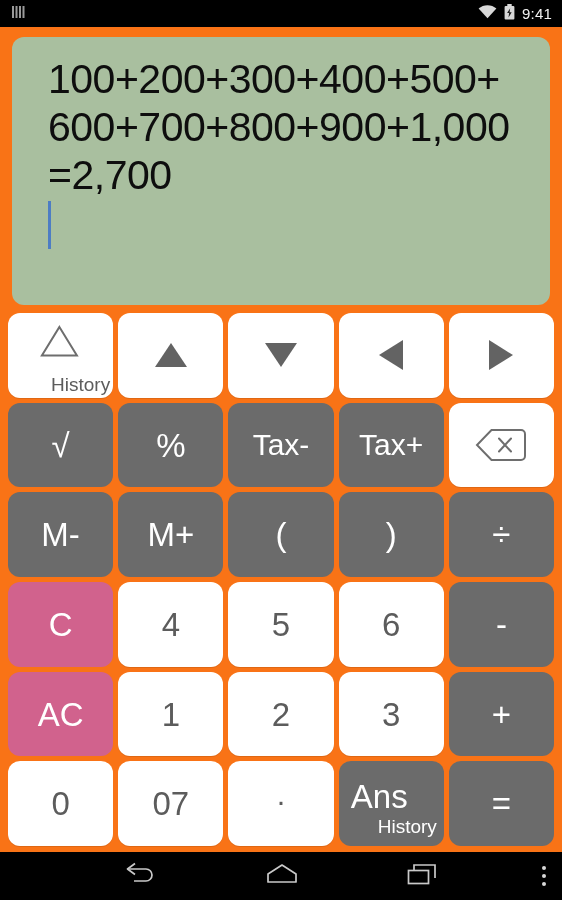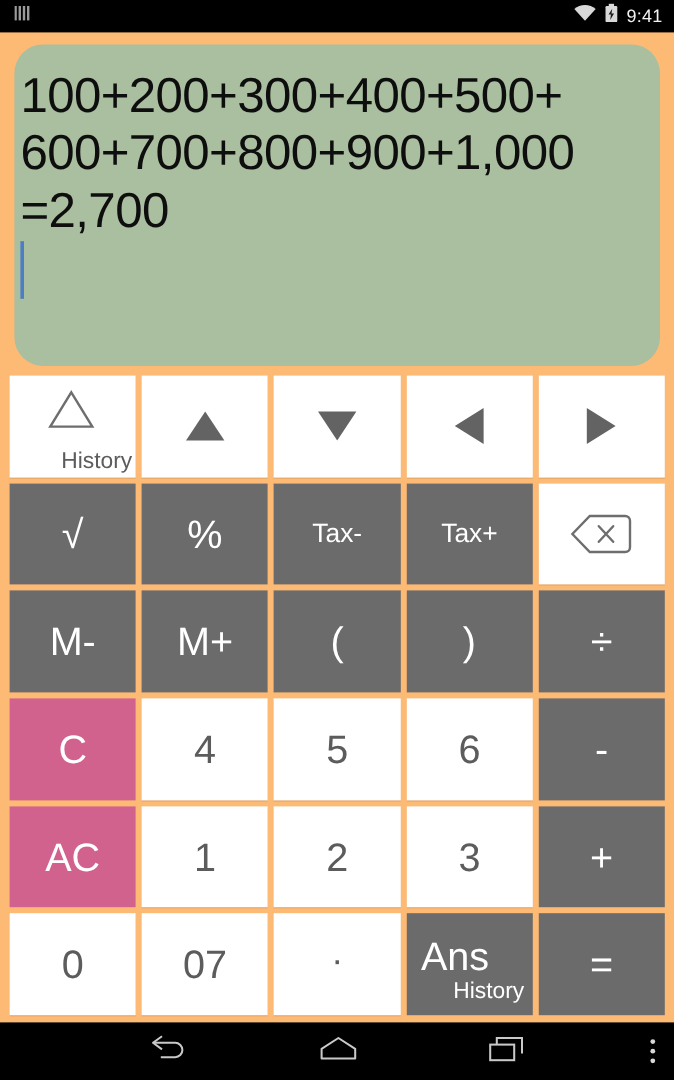--- a/index.html
+++ b/index.html
@@ -5,21 +5,21 @@
   * { box-sizing: border-box; margin: 0; padding: 0; }
   html, body {
     width: 562px; height: 900px;
     background: #000;
     font-family: "Liberation Sans", sans-serif;
     overflow: hidden;
   }
   #app {
     position: relative;
     width: 562px; height: 900px;
-    background: #fdba74;
+    background: #f97316;
     display: flex;
     flex-direction: column;
   }
 
   
   .statusbar {
     height: 27px;
     background: #000000;
     display: flex;
     align-items: center;
@@ -38,23 +38,23 @@
     line-height: 1;
   }
 
   
   .display-wrap {
     padding: 10px 12px 8px 12px;
     flex: 0 0 auto;
   }
   .display {
     background: #a9bf9f;
-    border-radius: 24px;
+    border-radius: 12px;
     height: 268px;
-    padding: 18px 20px 10px 5px;
+    padding: 18px 20px 10px 36px;
     overflow: hidden;
     position: relative;
   }
   .display-line {
     color: #0e0e0e;
     font-size: 41px;
     line-height: 48px;
     letter-spacing: -0.5px;
     white-space: pre;
     font-family: "Liberation Sans", sans-serif;
@@ -75,21 +75,21 @@
     gap: 5px;
   }
   .krow {
     flex: 1 1 0;
     display: flex;
     gap: 5px;
     min-height: 0;
   }
   .key {
     flex: 1 1 0;
-    border-radius: 0;
+    border-radius: 12px;
     position: relative;
     display: flex;
     align-items: center;
     justify-content: center;
     user-select: none;
     overflow: hidden;
   }
   .key.white {
     background: #ffffff;
     color: #5c5c5c;
@@ -104,21 +104,21 @@
     color: #ffffff;
   }
   .key-label {
     font-size: 33px;
     line-height: 1;
     font-weight: 400;
   }
   .key.white .key-label { color: #5c5c5c; }
   .key.gray  .key-label { color: #ffffff; }
   .key.pink  .key-label { color: #ffffff; }
-  .key-label.sm { font-size: 22px; }
+  .key-label.sm { font-size: 30px; }
   .key-label.dot { font-size: 30px; position: relative; top: -3px; }
 
   
   .compound {
     position: relative;
     width: 100%; height: 100%;
     display: flex; align-items: center; justify-content: center;
   }
   .compound .main {
     font-size: 33px;

